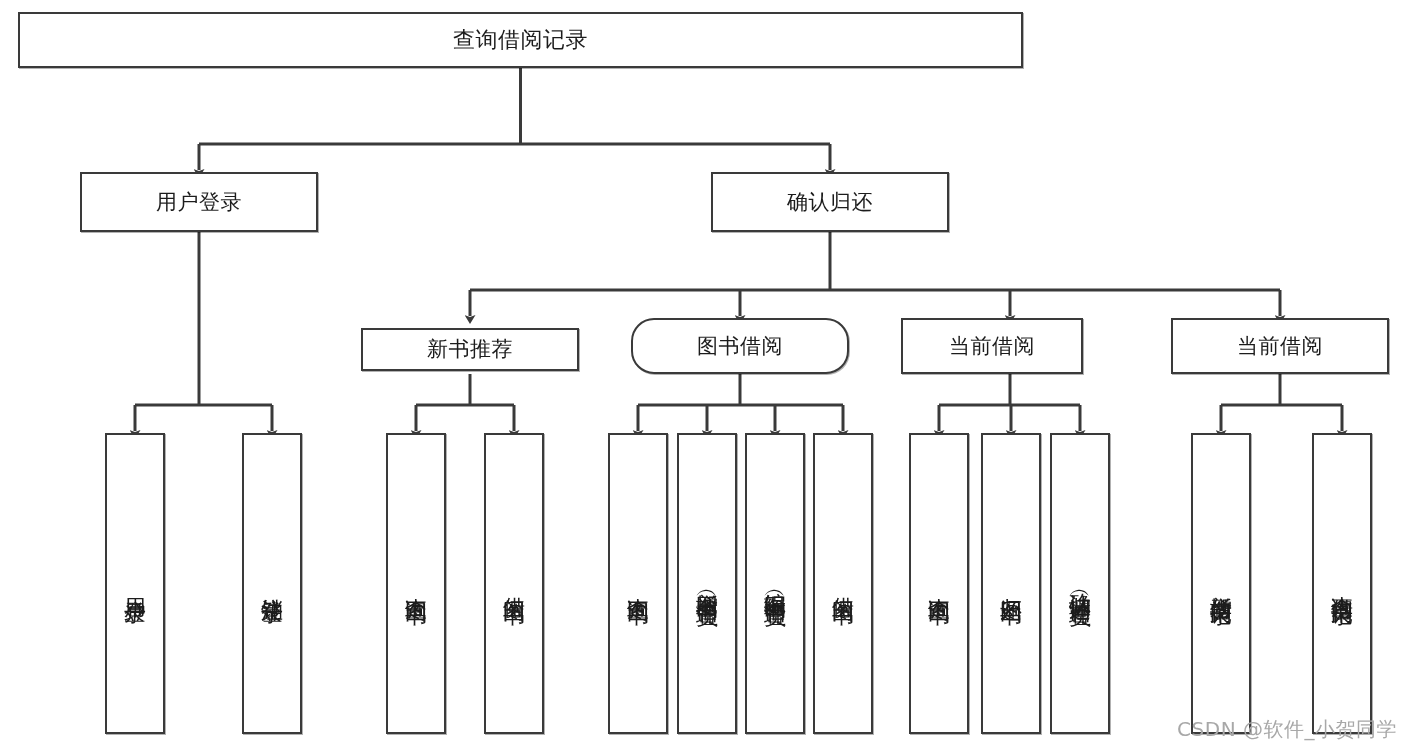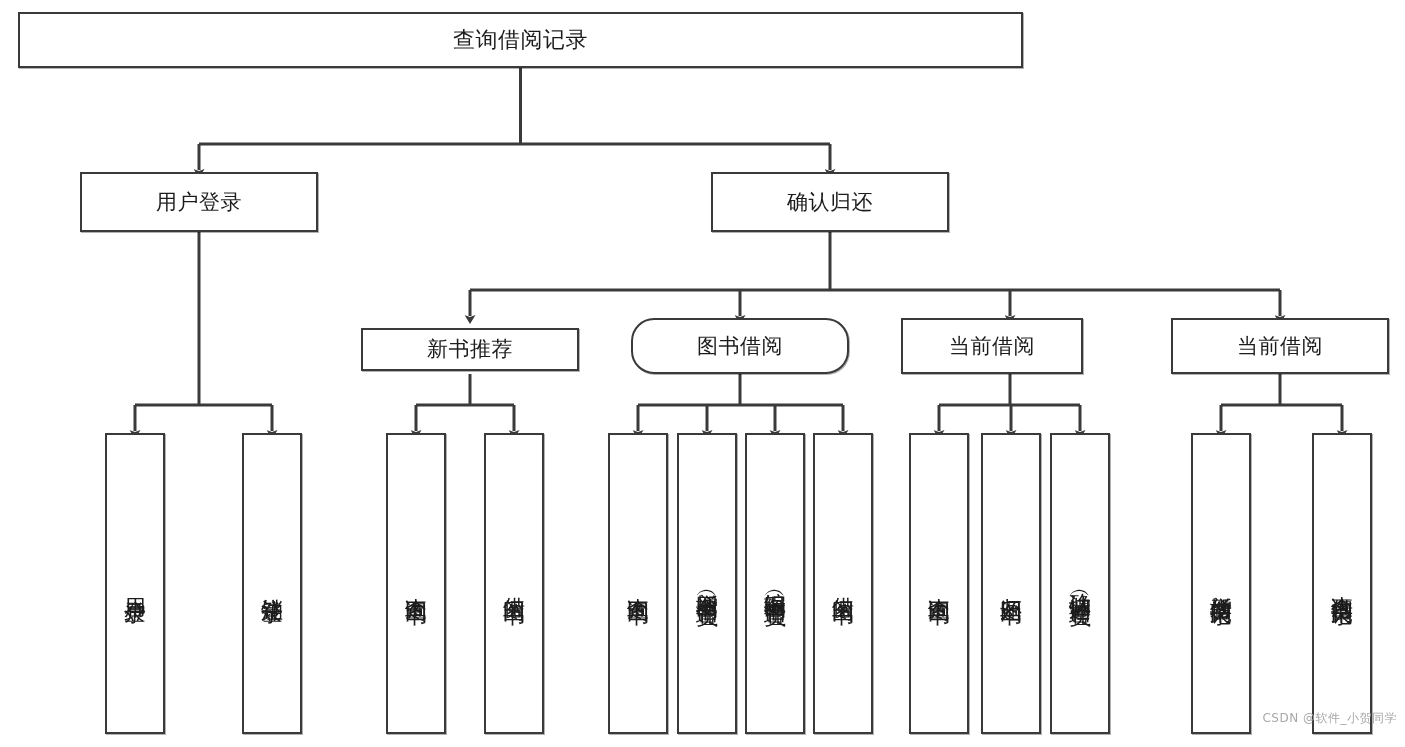--- a/index.html
+++ b/index.html
@@ -51,22 +51,22 @@
     text-orientation:upright;
     font-size:22px;
     line-height:1.18;
     letter-spacing:2px;
     white-space:nowrap;
     max-height:272px;
   }
   #watermark{
     position:absolute;
     right:8px;
-    bottom:20px;
-    font-size:12px;
+    bottom:4px;
+    font-size:20px;
     color:#a8a8a8;
     letter-spacing:0.5px;
     white-space:nowrap;
     user-select:none;
   }
 </style>
 </head>
 <body>
 
 <div id="canvas">

